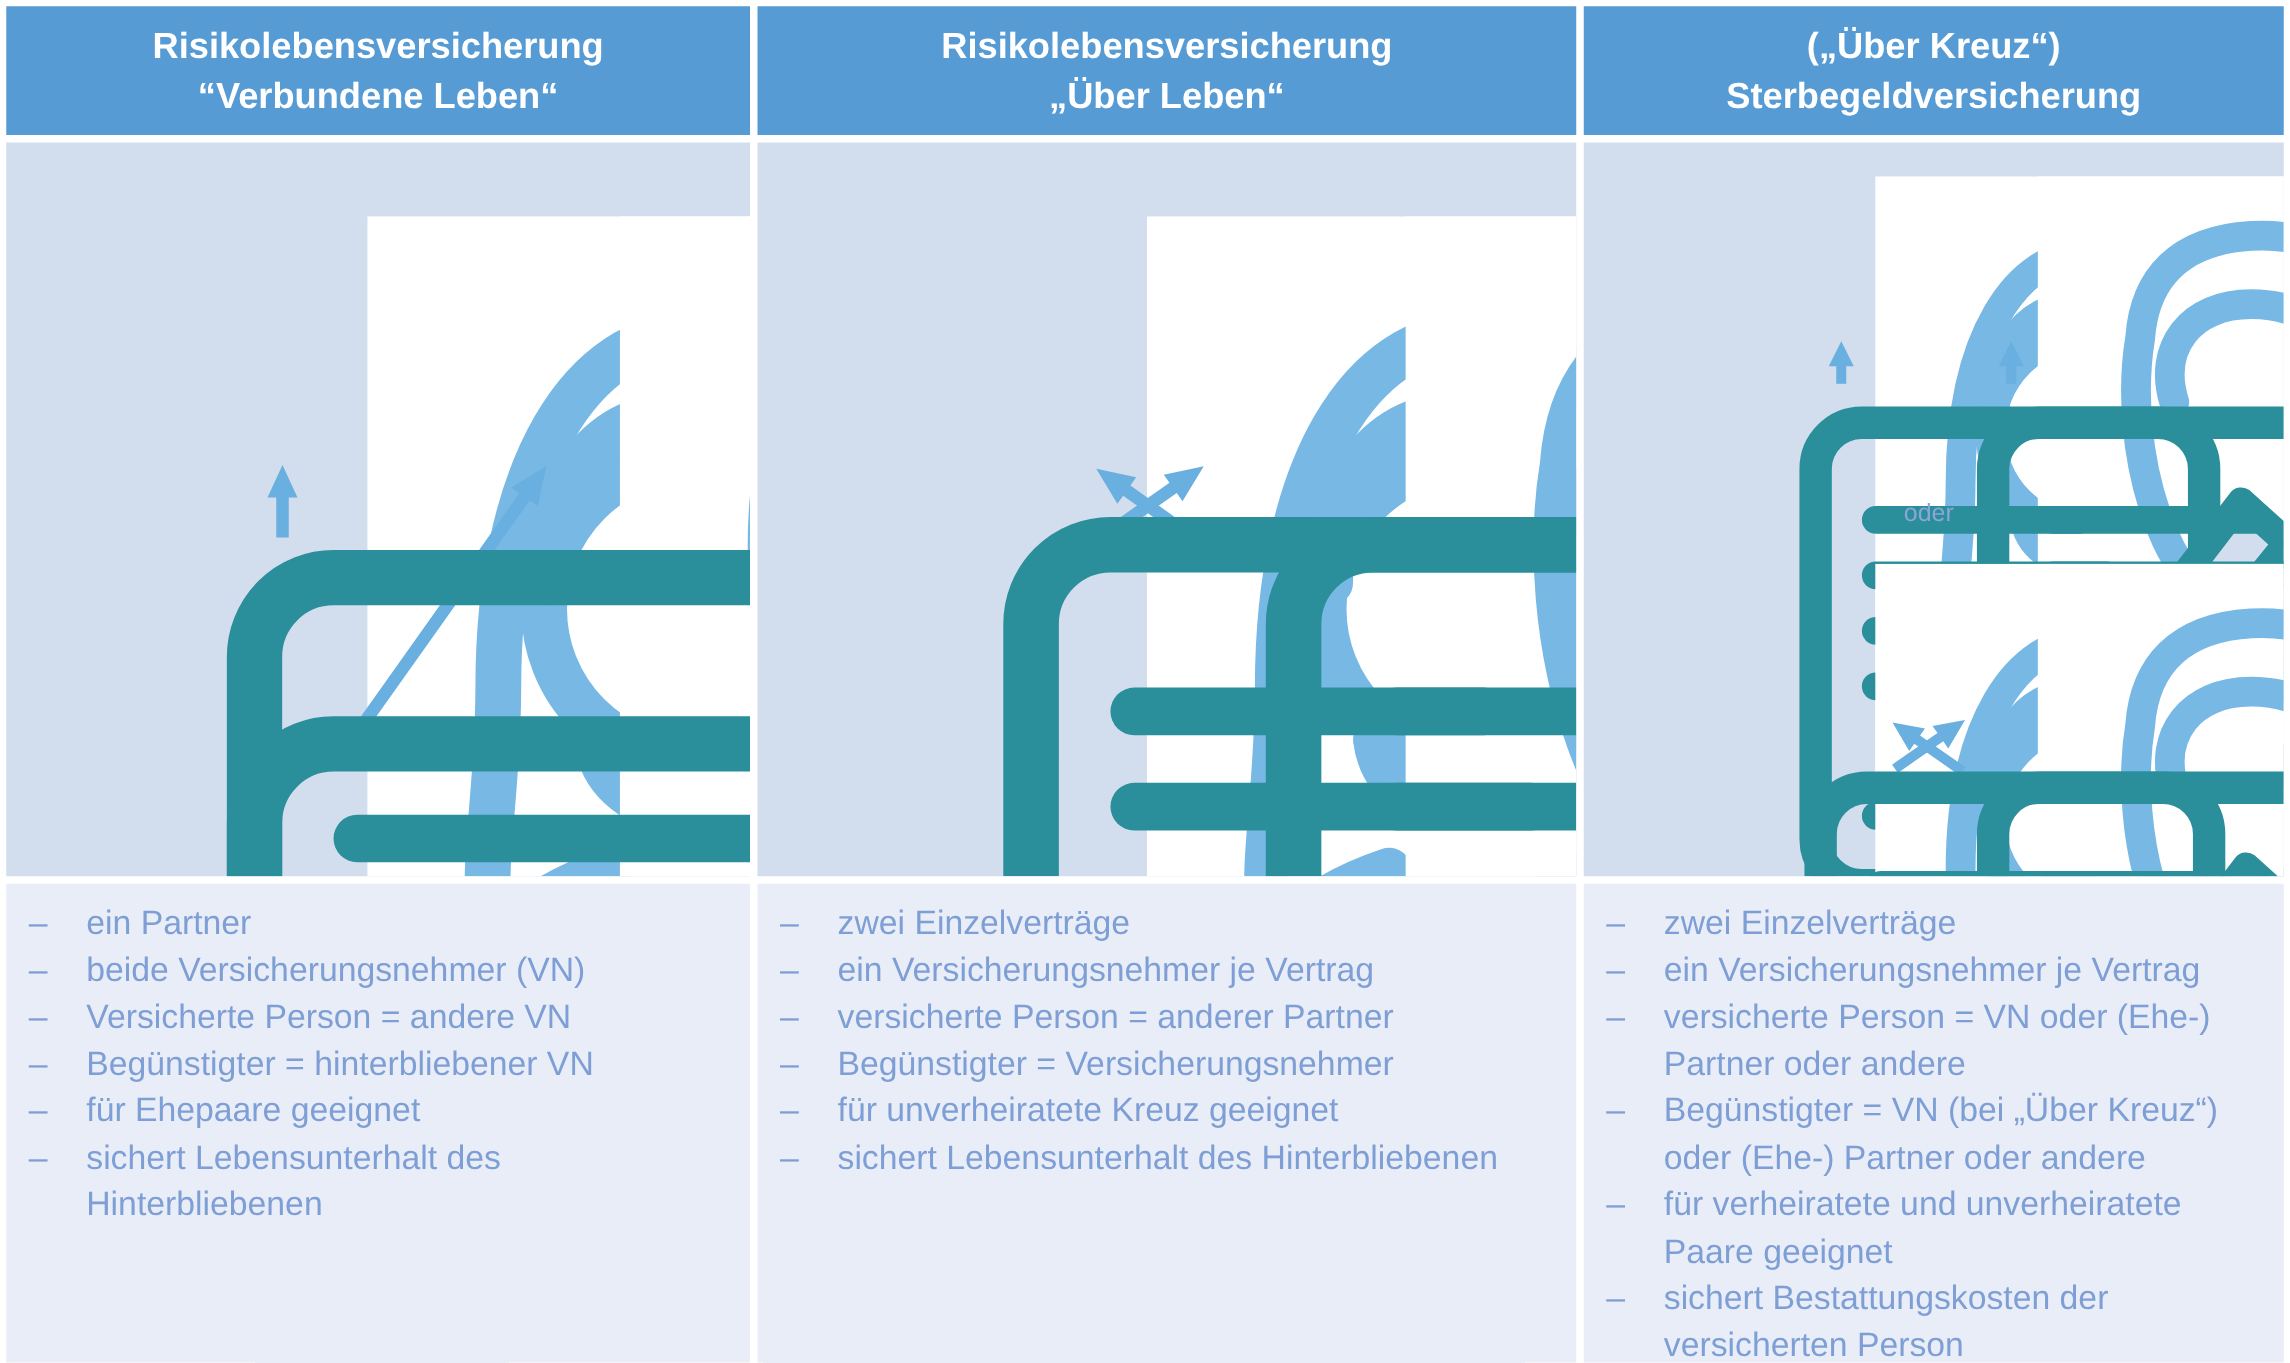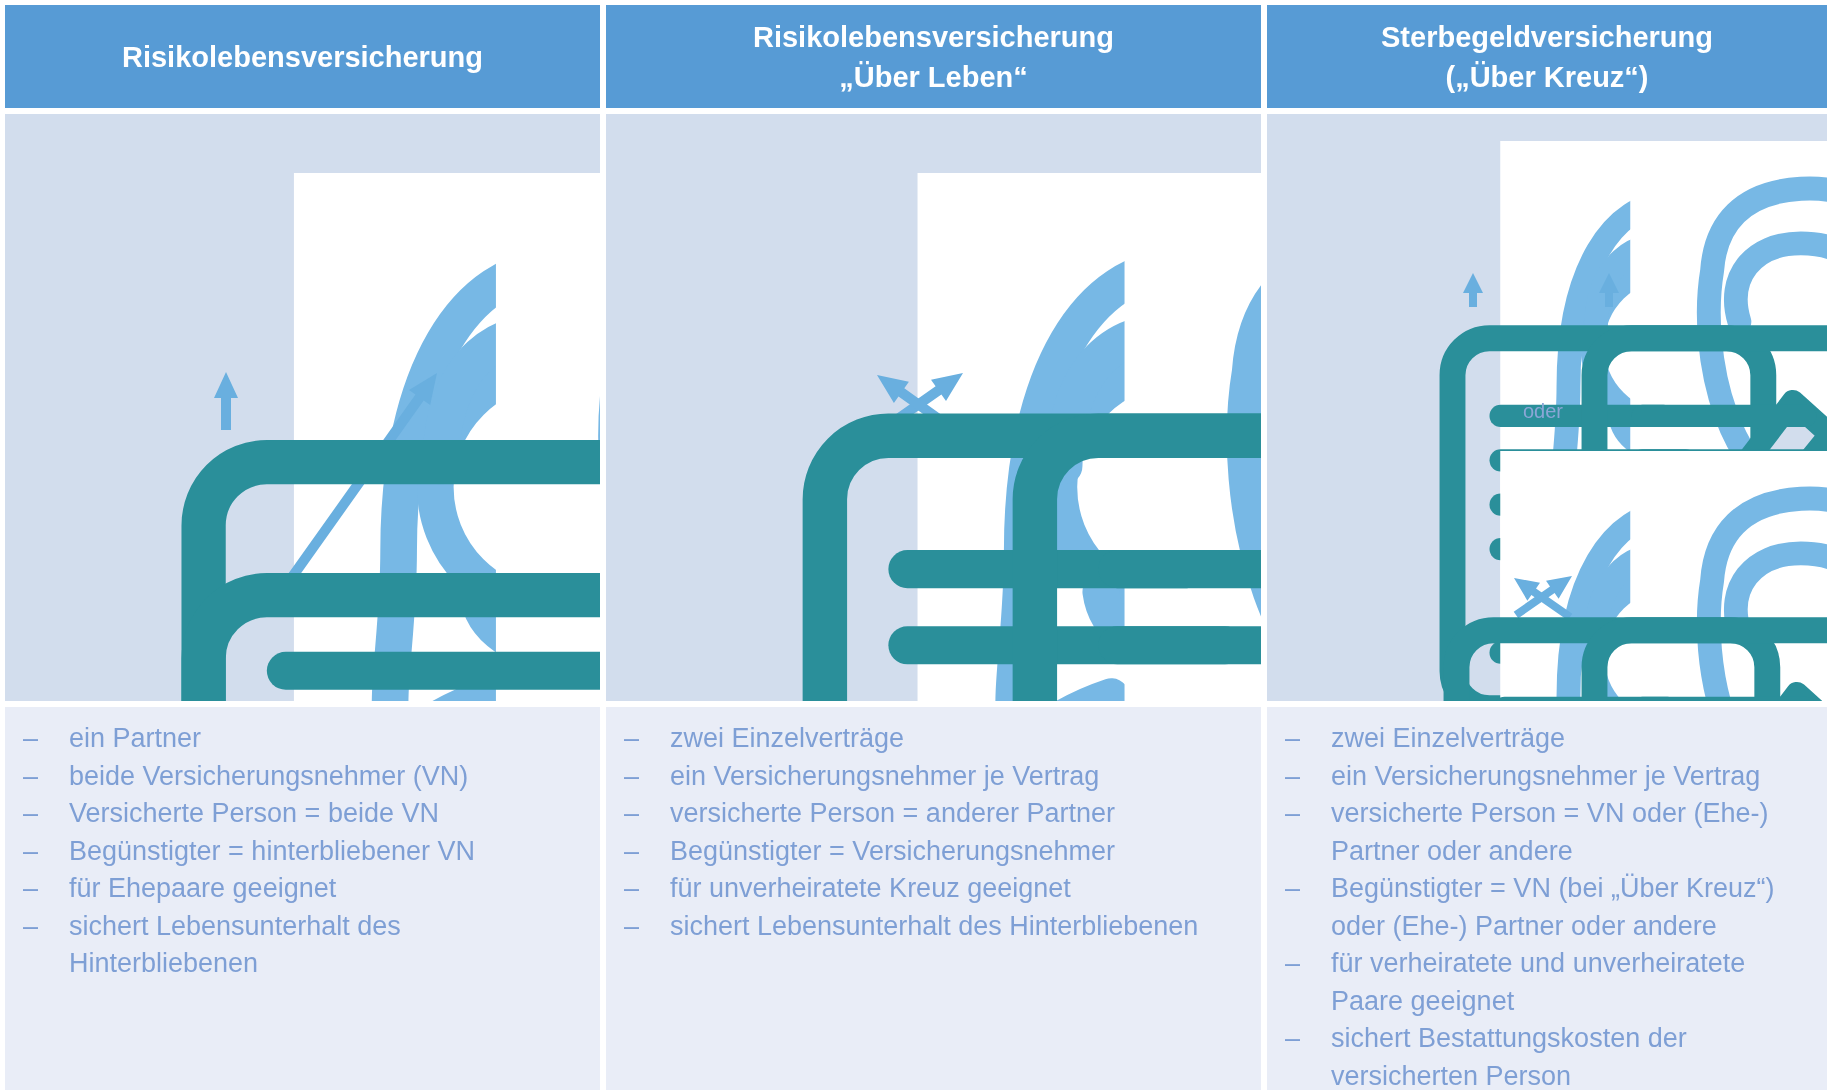--- a/index.html
+++ b/index.html
@@ -74,28 +74,29 @@
       <path class="pencil" d="M97 22 L107 31 L60 89 L46 100 L51 82 Z"></path>
       <path class="cline" d="M51 82 L60 89"></path>
     </symbol>
   </defs>
 </svg>
 
 <div class="board">
 
   <div class="hdr" style="grid-column:1;grid-row:1;">
     <span>Risikolebensversicherung</span>
+    <span>“Verbundene Leben“</span>
   </div>
   <div class="hdr" style="grid-column:2;grid-row:1;">
     <span>Risikolebensversicherung</span>
     <span>„Über Leben“</span>
   </div>
   <div class="hdr" style="grid-column:3;grid-row:1;">
+    <span>(„Über Kreuz“)</span>
     <span>Sterbegeldversicherung</span>
-    <span>(„Über Kreuz“)</span>
   </div>
 
   <div class="panel" style="grid-column:1;grid-row:2;">
     <svg viewBox="0 0 595 587" preserveAspectRatio="none">
       <g transform="translate(158,59) scale(1.32)">
           <use href="#ic-woman"></use>
         </g>
       <g transform="translate(360,59) scale(1.32)">
           <use href="#ic-man"></use>
         </g>
@@ -174,21 +175,21 @@
       <li>
           <span class="dash">–</span>
           <span class="txt">ein Partner</span>
         </li>
       <li>
           <span class="dash">–</span>
           <span class="txt">beide Versicherungsnehmer (VN)</span>
         </li>
       <li>
           <span class="dash">–</span>
-          <span class="txt">Versicherte Person = beide VN</span>
+          <span class="txt">Versicherte Person = andere VN</span>
         </li>
       <li>
           <span class="dash">–</span>
           <span class="txt">Begünstigter = hinterbliebener VN</span>
         </li>
       <li>
           <span class="dash">–</span>
           <span class="txt">für Ehepaare geeignet</span>
         </li>
       <li>

